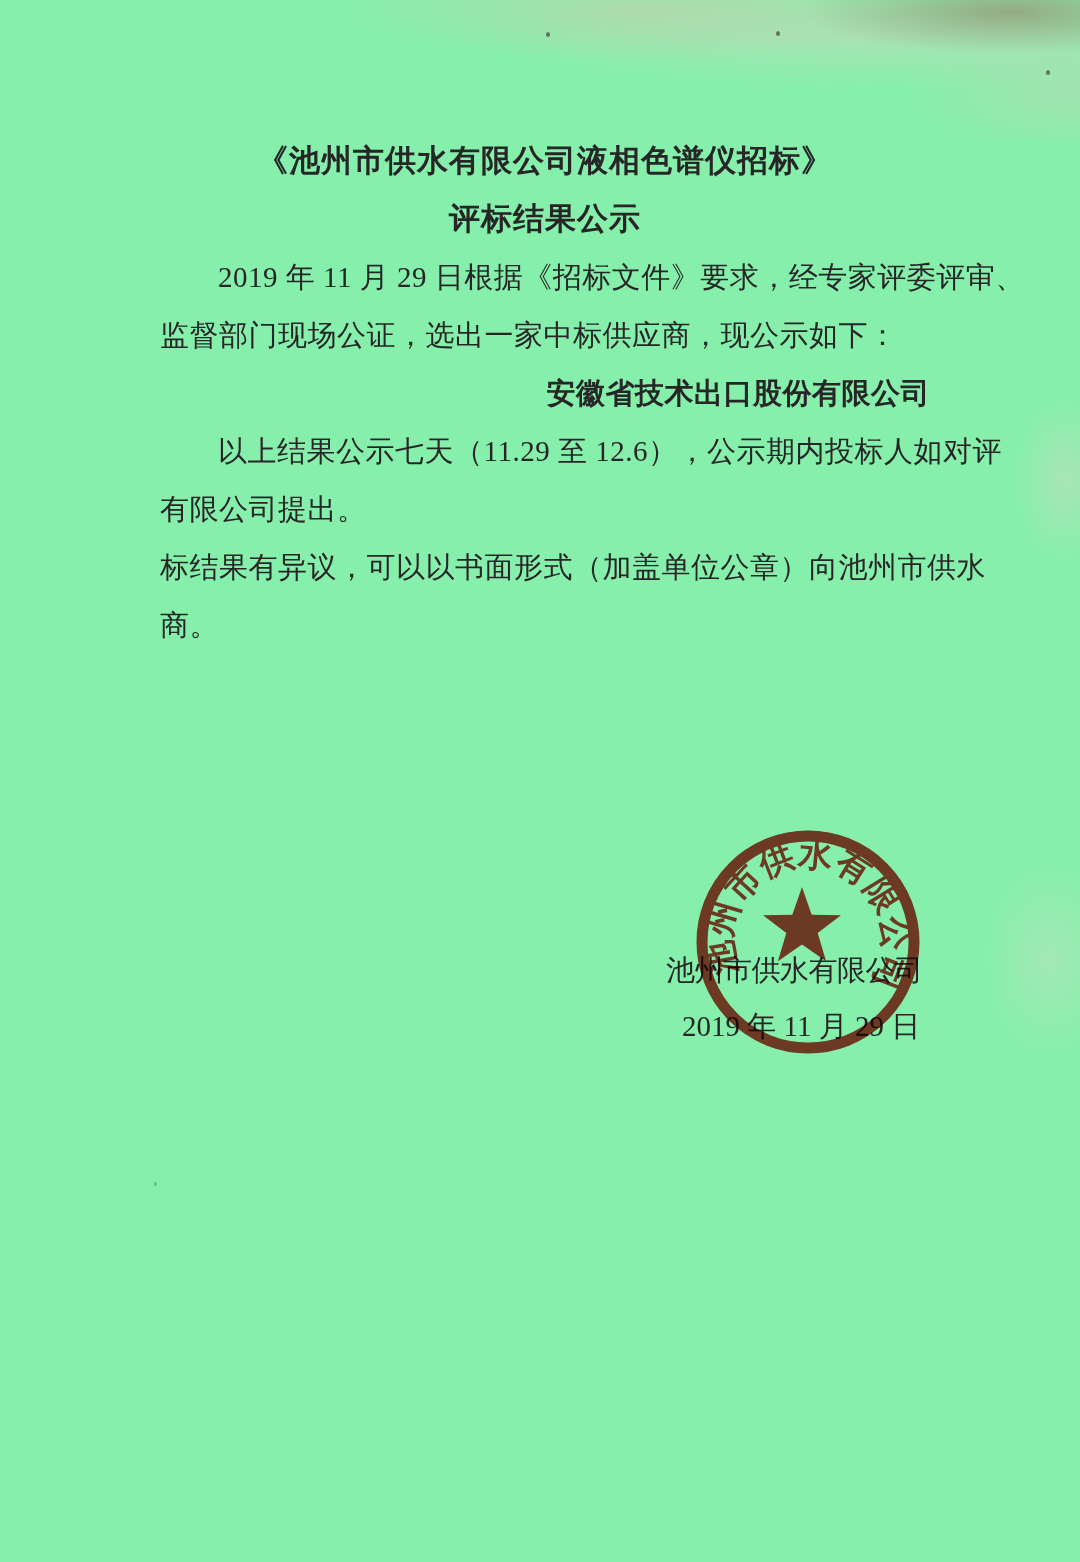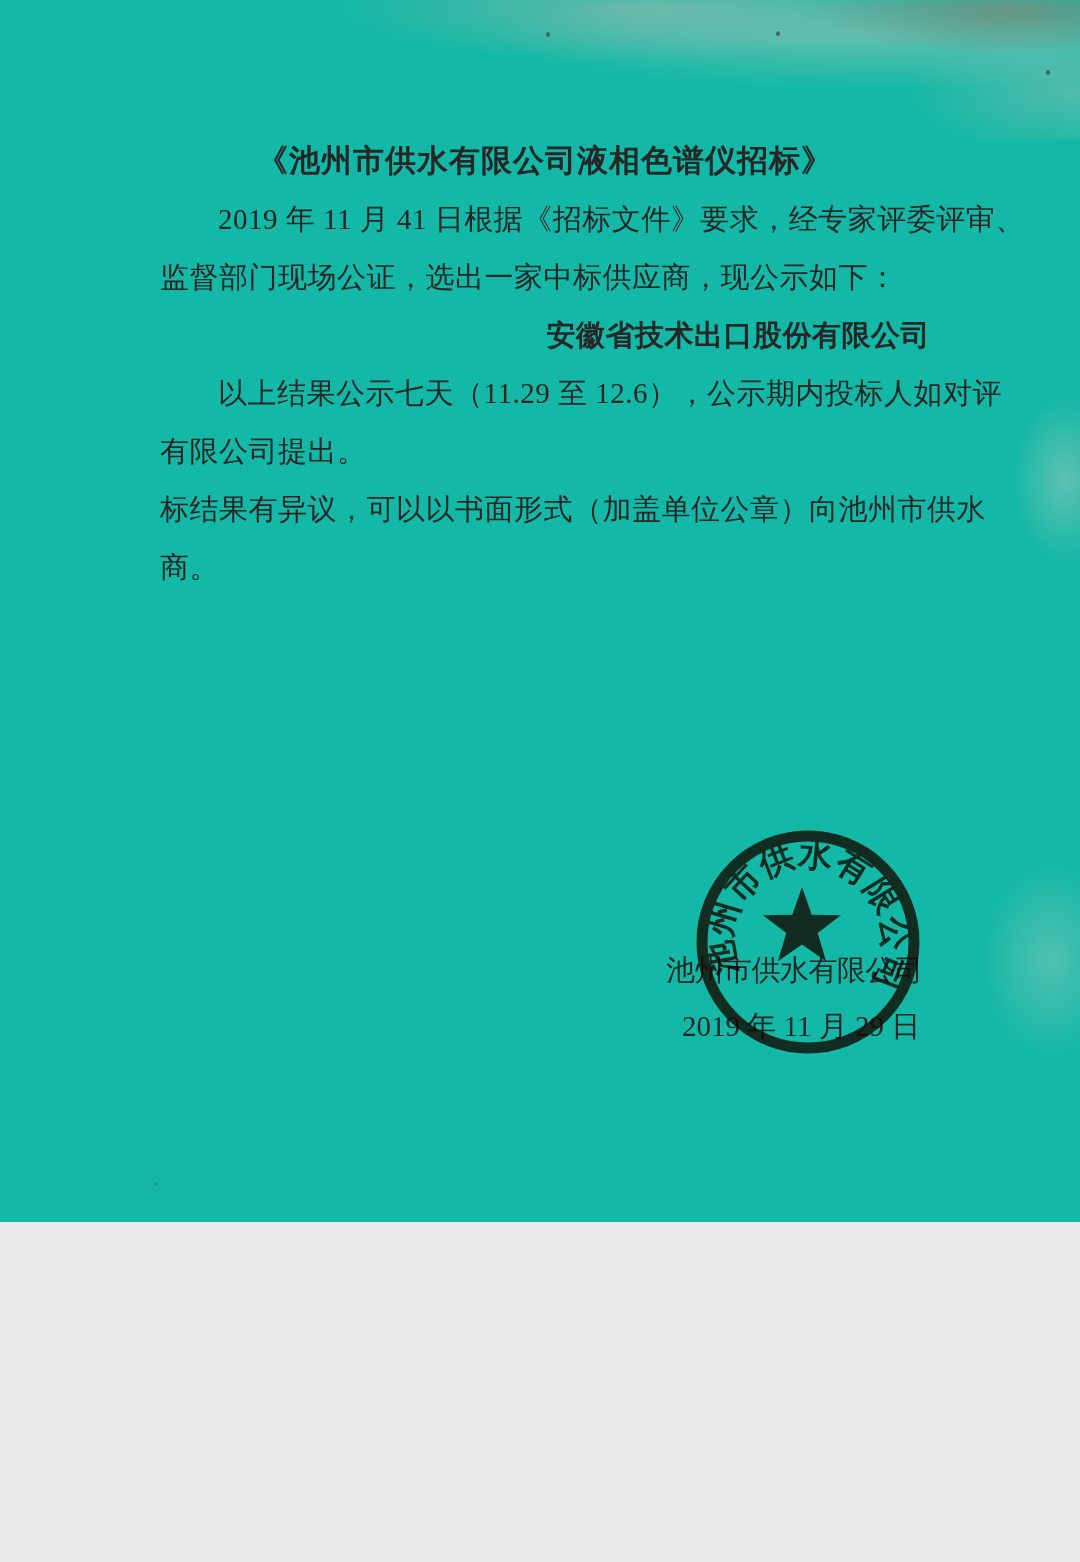--- a/index.html
+++ b/index.html
@@ -1,18 +1,18 @@
 <!DOCTYPE html>
 <html><head>
 <meta charset="utf-8">
 <style>
   html,body { margin:0; padding:0; background:#e8e8e8; }
   .page {
-    position:relative; width:1080px; height:1222px; margin:0 auto;
-    background:#14b8a6; overflow:hidden;
+    position:relative; width:1080px; height:1562px; margin:0 auto;
+    background:#86efac; overflow:hidden;
     font-family:"Liberation Serif","DejaVu Serif",serif;
     color:#262626;
   }
   
   .stain-top {
     position:absolute; left:0; top:0; width:1080px; height:140px;
     background:
       radial-gradient(ellipse 300px 60px at 1010px 12px, rgba(148,118,98,0.55), rgba(148,118,98,0) 70%),
       radial-gradient(ellipse 420px 75px at 640px 8px,  rgba(228,186,172,0.38), rgba(228,186,172,0) 72%),
       radial-gradient(ellipse 520px 70px at 880px 36px, rgba(236,206,196,0.34), rgba(236,206,196,0) 75%),
@@ -61,22 +61,23 @@
   <div class="stain-top"></div>
   <div class="stain-right-mid"></div>
   <div class="stain-right-low"></div>
   <div class="speck speck1"></div>
   <div class="speck speck2"></div>
   <div class="speck speck3"></div>
   <div class="speck speck4"></div>
 
   <div class="doc">
     <div class="title-line">《池州市供水有限公司液相色谱仪招标》</div>
+    <div class="title-line">评标结果公示</div>
 
-    <div class="line indent">2019 年 11 月 41 日根据《招标文件》要求，经专家评委评审、</div>
+    <div class="line indent">2019 年 11 月 29 日根据《招标文件》要求，经专家评委评审、</div>
     <div class="line">监督部门现场公证，选出一家中标供应商，现公示如下：</div>
 
     <div class="line indent bold">安徽省技术出口股份有限公司</div>
 
     <div class="line indent">以上结果公示七天（11.29 至 12.6），公示期内投标人如对评</div>
     <div class="line">有限公司提出。</div>
     <div class="line">标结果有异议，可以以书面形式（加盖单位公章）向池州市供水</div>
 
     <div class="line">商。</div>
   </div>

